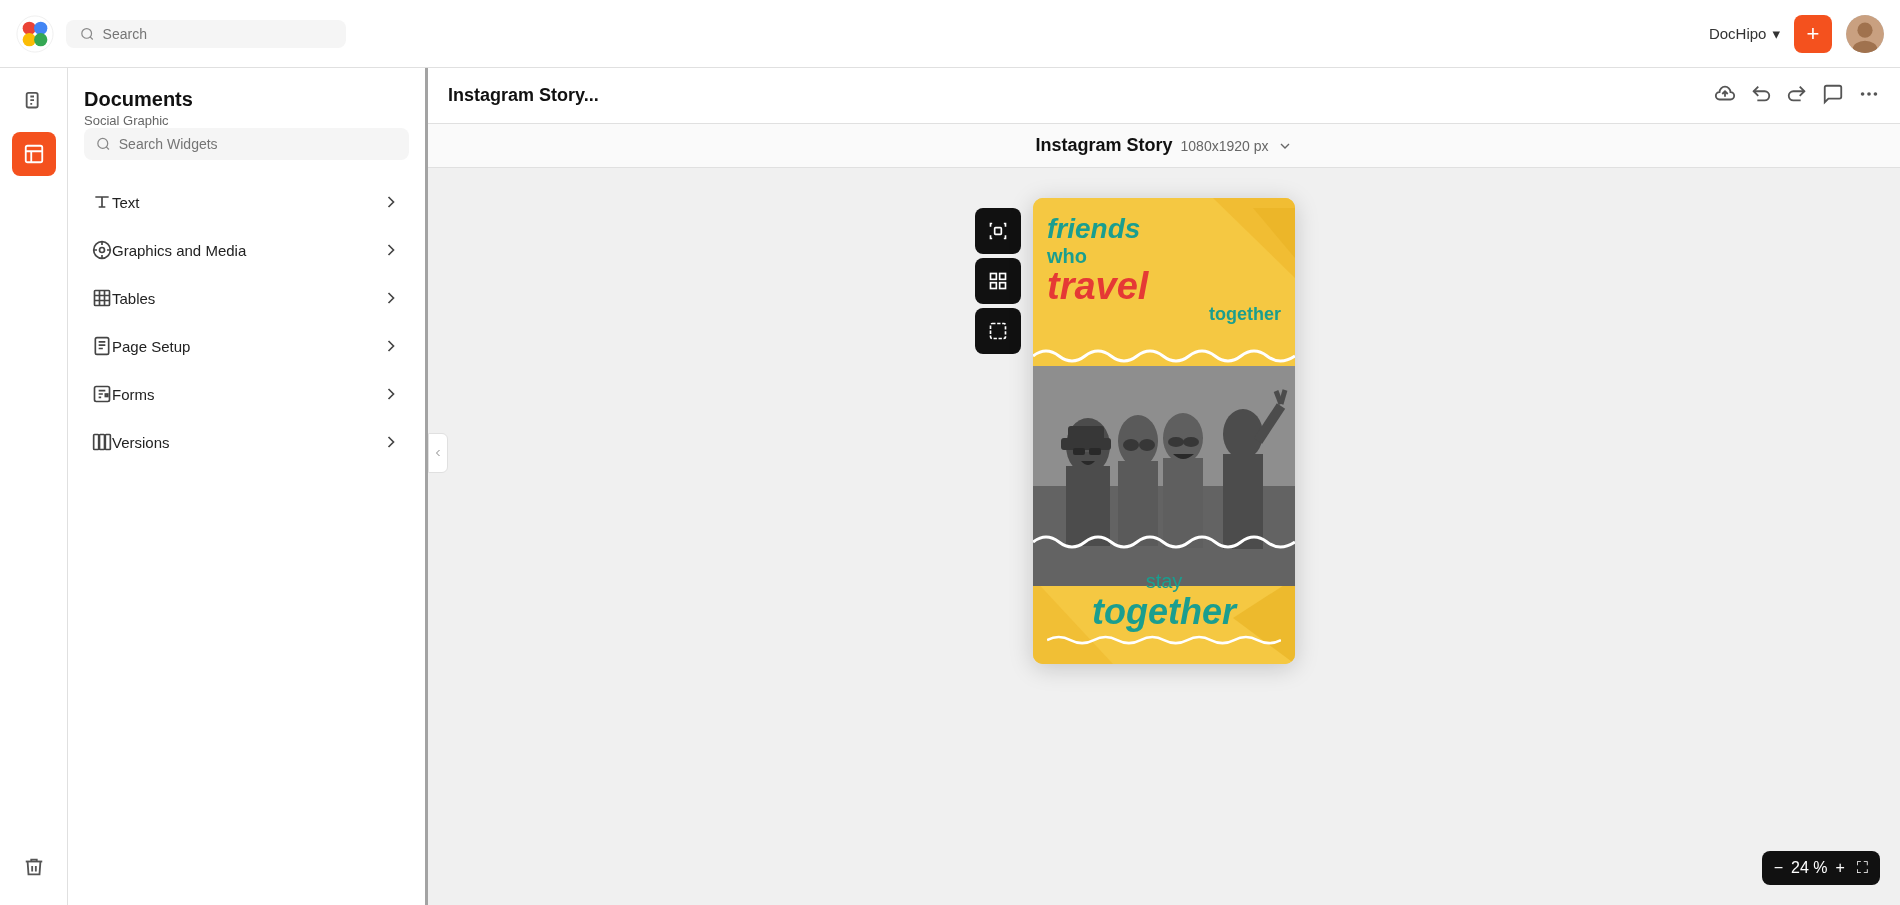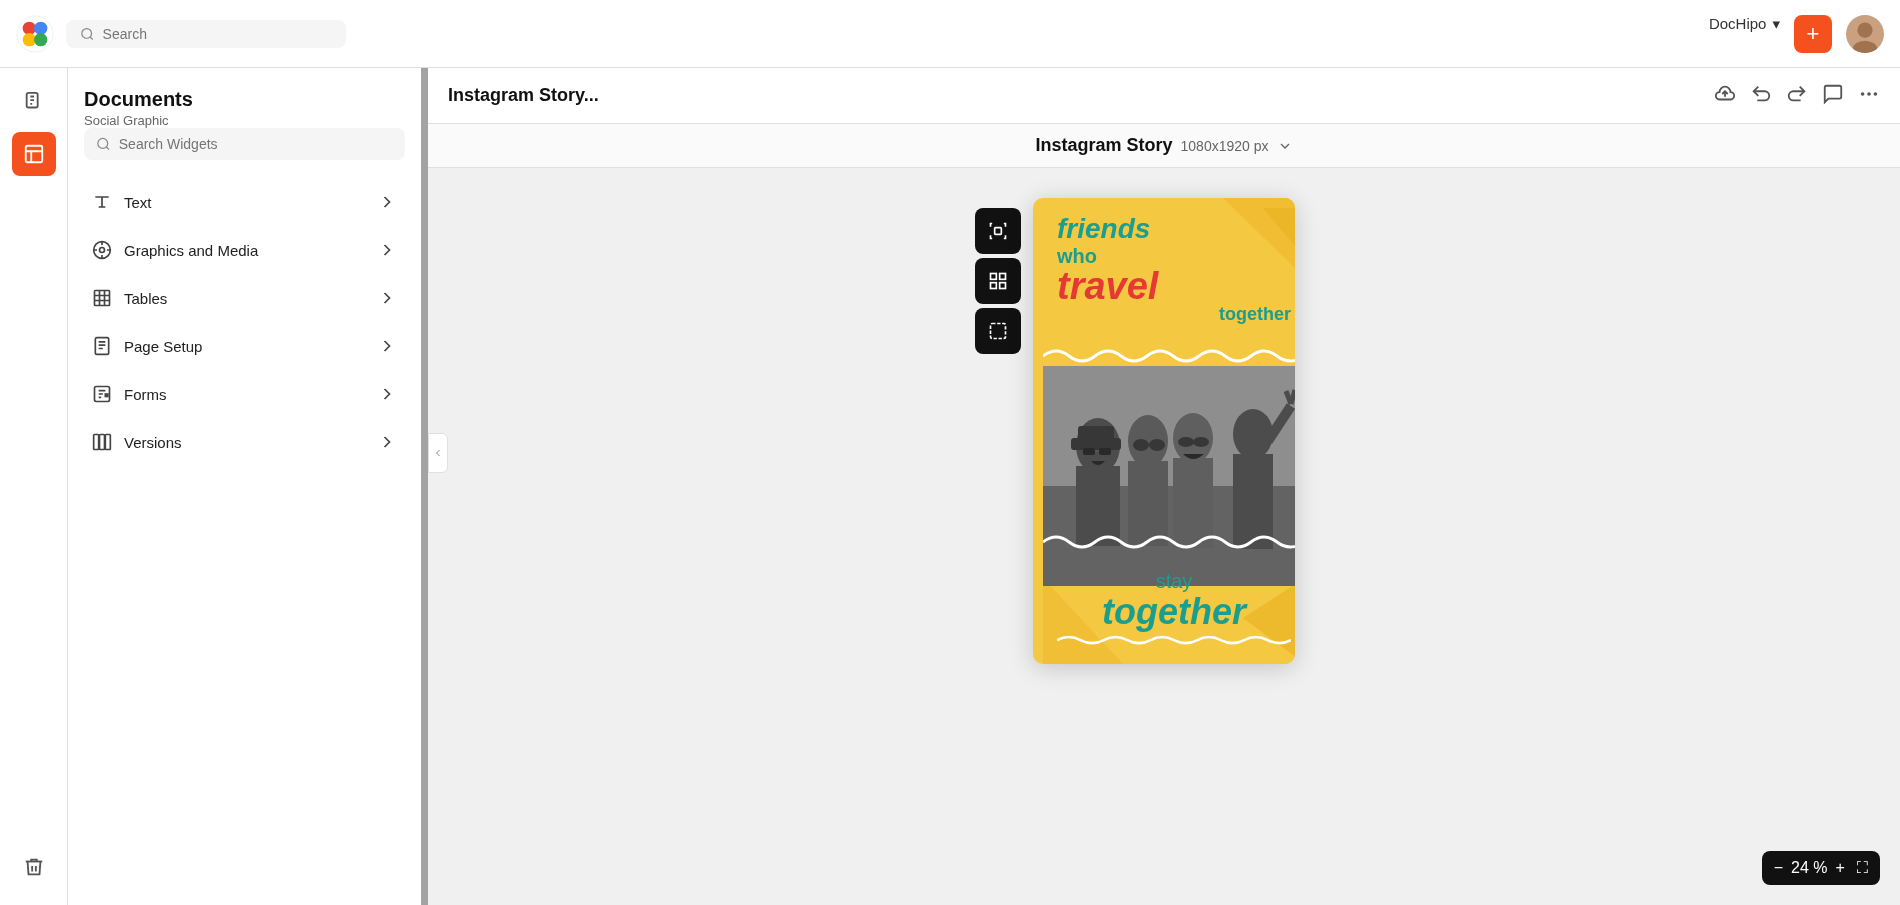--- a/index.html
+++ b/index.html
@@ -18,21 +18,21 @@
     #search-bar {
       display: flex; align-items: center; gap: 8px;
       background: #f5f5f5; border-radius: 8px; padding: 6px 14px;
       width: 280px;
     }
     #search-bar input {
       border: none; background: transparent; outline: none;
       font-size: 14px; color: #444; width: 100%;
     }
     #topbar-right {
-      margin-left: auto; display: flex; align-items: flex-start; gap: 14px;
+      margin-left: auto; display: flex; align-items: center; gap: 14px;
     }
     #dochipo-btn {
       display: flex; align-items: center; gap: 6px;
       font-size: 15px; color: #333; cursor: pointer;
     }
     #add-btn {
       width: 38px; height: 38px; background: #f4511e; border-radius: 8px;
       display: flex; align-items: center; justify-content: center;
       cursor: pointer; color: #fff; font-size: 22px; font-weight: 300;
     }
@@ -53,21 +53,21 @@
       width: 44px; height: 44px; border-radius: 8px;
       display: flex; align-items: center; justify-content: center;
       cursor: pointer; color: #555;
     }
     .rail-item.active { background: #f4511e; color: #fff; }
     .rail-item svg { width: 22px; height: 22px; }
 
     
     #side-panel {
       position: fixed; top: 68px; left: 68px; bottom: 0; width: 360px;
-      background: #fff; border-right: 7px solid #a3a3a3;
+      background: #fff; border-right: 3px solid #a3a3a3;
       padding: 20px 16px; overflow-y: auto; z-index: 80;
     }
     #side-panel h2 {
       font-size: 20px; font-weight: 700; color: #111; margin-bottom: 2px;
     }
     #side-panel .subtitle {
       font-size: 13px; color: #666; margin-bottom: 0;
     }
     #widget-search {
       display: flex; align-items: center; gap: 8px;
@@ -76,21 +76,21 @@
     }
     #widget-search input {
       border: none; background: transparent; outline: none;
       font-size: 14px; color: #444; width: 100%;
     }
     .menu-item {
       display: flex; align-items: center; justify-content: space-between;
       padding: 14px 8px; cursor: pointer; border-radius: 6px;
       color: #222; font-size: 15px;
     }
-    .menu-item-left { display: flex; align-items: center; gap: 12px; }
+    .menu-item-left { display: flex; align-items: center; gap: 0; }
     .menu-item svg { width: 20px; height: 20px; color: #444; }
     .chevron { color: #aaa; }
 
     
     #collapse-handle {
       position: fixed; top: 50%; left: 428px; transform: translateY(-50%);
       width: 20px; height: 40px; background: #fff; border: 1px solid #e0e0e0;
       border-radius: 0 6px 6px 0; display: flex; align-items: center;
       justify-content: center; cursor: pointer; z-index: 85; color: #999;
     }
@@ -149,21 +149,21 @@
     
     #story-card {
       width: 262px; height: 466px;
       background: #f5c842;
       border-radius: 10px;
       overflow: hidden;
       position: relative;
       box-shadow: 0 4px 24px rgba(0,0,0,0.18);
     }
     .story-bg {
-      width: 100%; height: 100%; position: relative; margin-left: 10px;
+      width: 100%; height: 100%; position: relative;
     }
   </style>
 </head>
 <body>
 
 <div id="topbar">
 
   <div id="logo">
     <svg viewBox="0 0 40 40" xmlns="http://www.w3.org/2000/svg">
       <circle cx="20" cy="20" r="19" fill="#fff" stroke="#eee" stroke-width="1"></circle>

